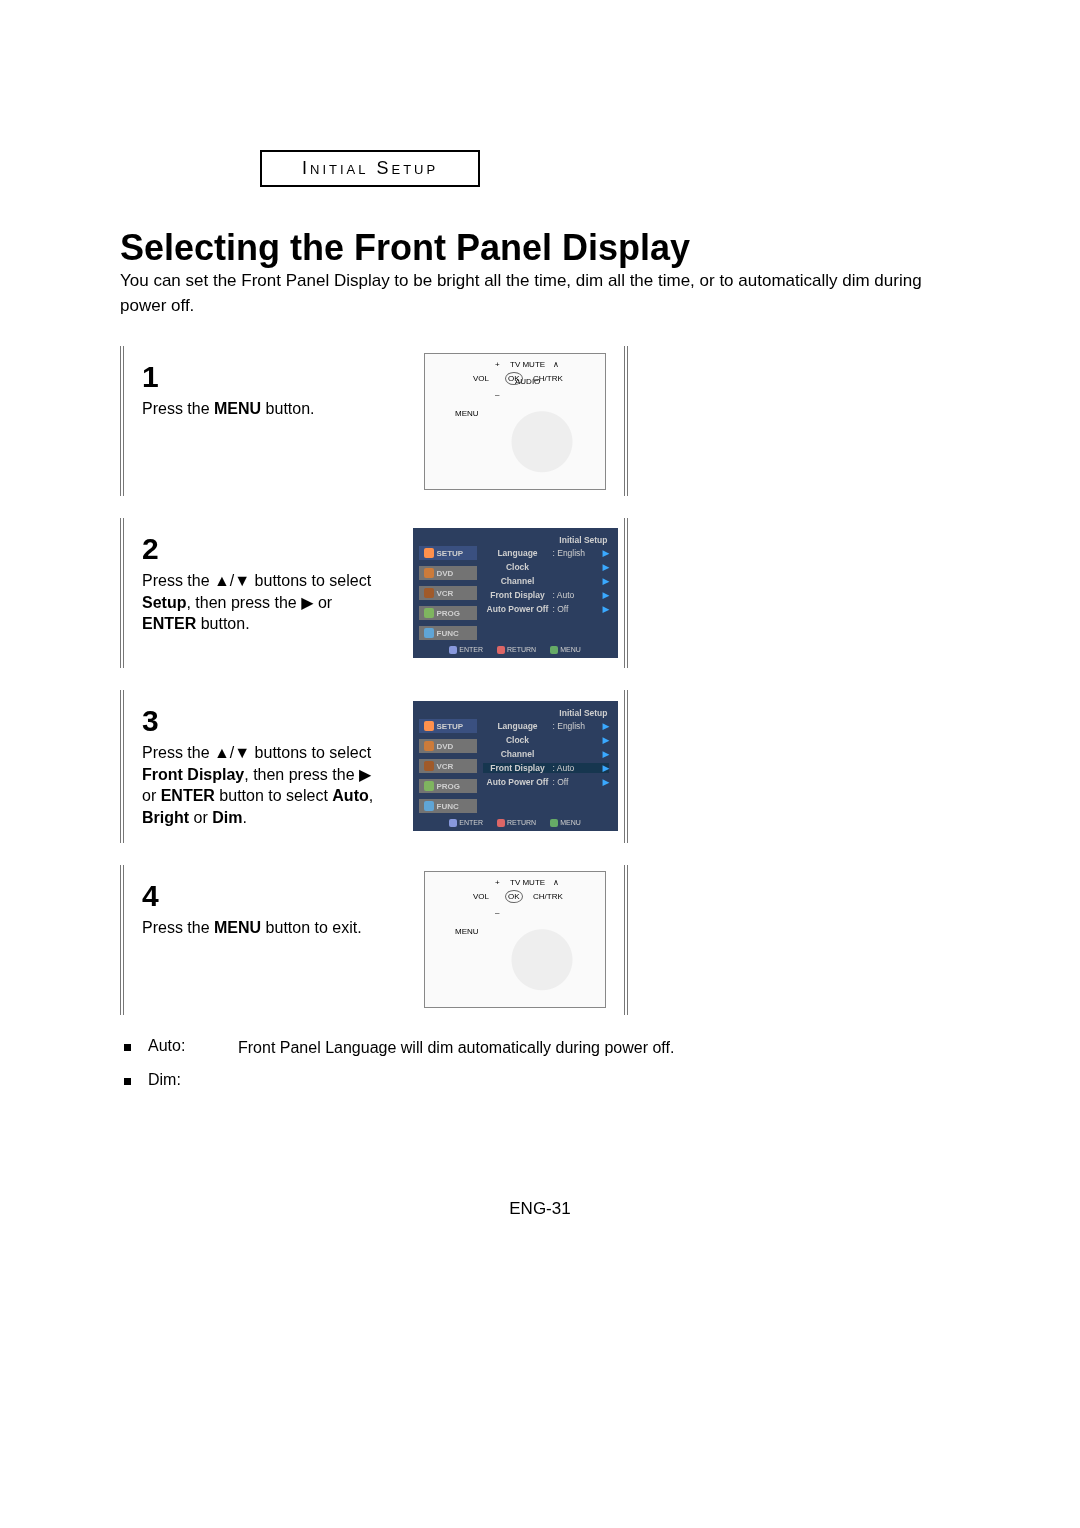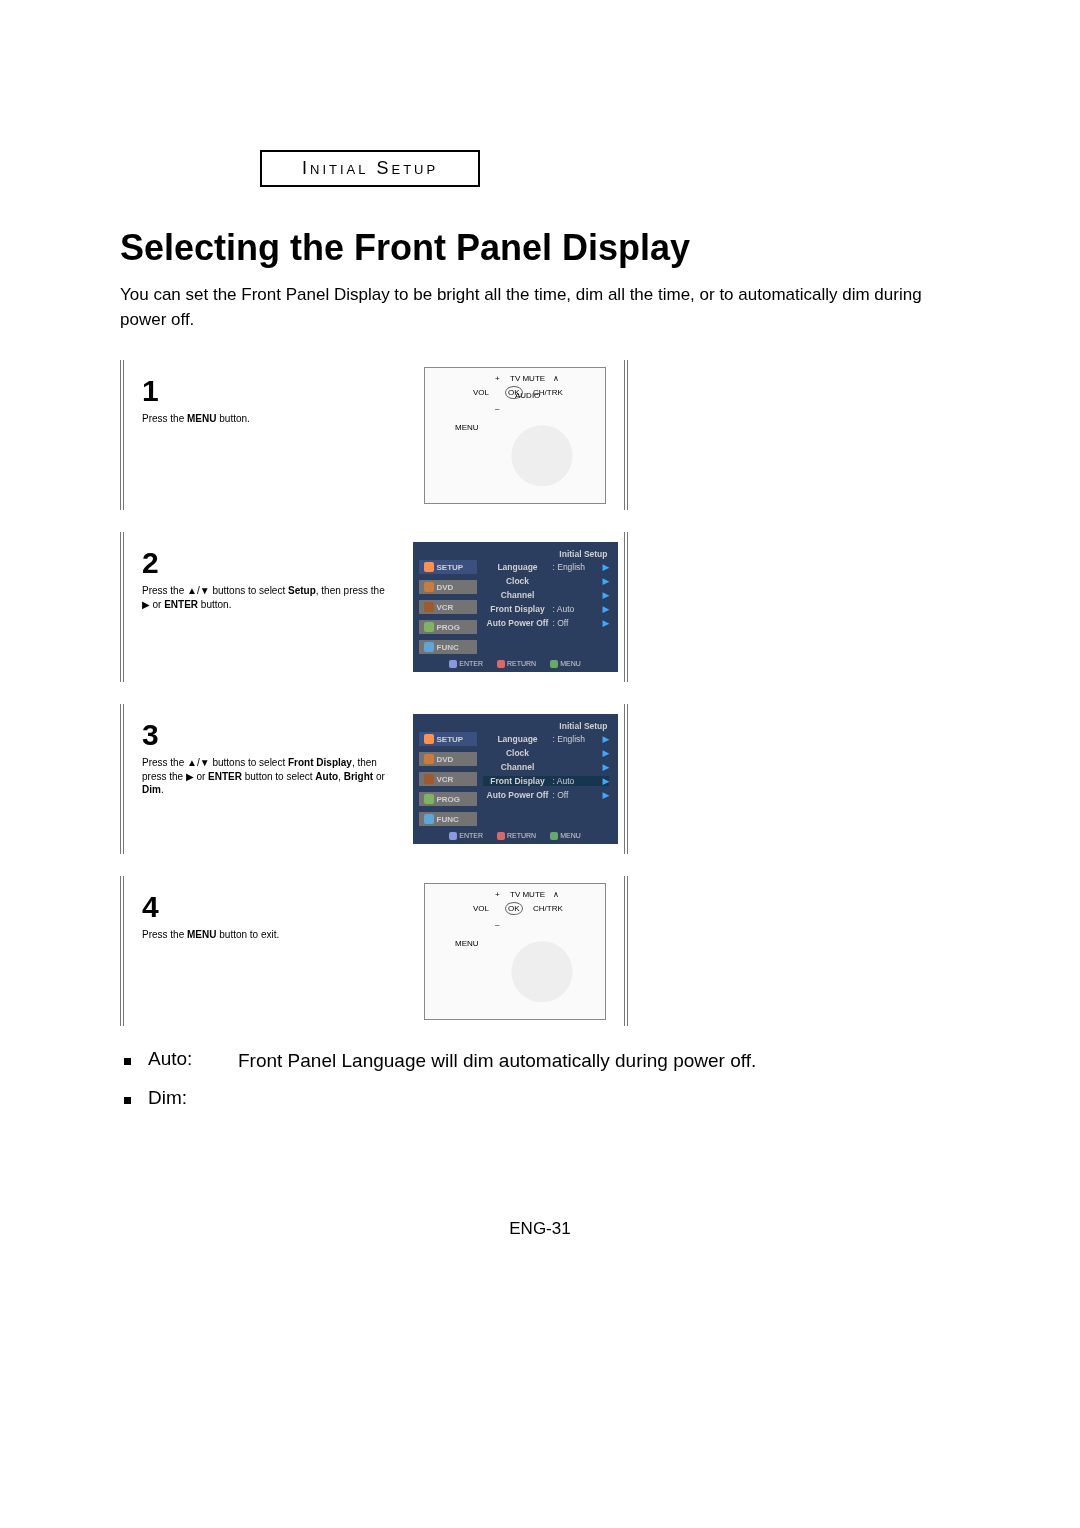--- a/index.html
+++ b/index.html
@@ -21,21 +21,20 @@
     margin-left: 140px;
   }
   .section-box-text {
     font-variant: small-caps;
     letter-spacing: 3px;
     font-size: 18px;
   }
   .heading {
     font-weight: 900;
     font-size: 36px;
-    margin-bottom: 14px;
   }
   .intro {
     font-size: 17px;
     line-height: 1.45;
     margin-bottom: 28px;
   }
   .step-block {
     width: 500px;
     min-height: 150px;
     background: #fff;
@@ -48,21 +47,21 @@
   .step-text {
     flex: 1;
     padding: 14px 18px 14px 18px;
   }
   .step-num {
     font-weight: 900;
     font-size: 30px;
     margin-bottom: 4px;
   }
   .step-desc {
-    font-size: 10px;
+    font-size: 16px;
     line-height: 1.35;
   }
   .step-img {
     width: 210px;
     display: flex;
     align-items: center;
     justify-content: center;
     padding: 4px;
   }
   
@@ -146,21 +145,21 @@
   
   .mode-list {
     margin-top: 18px;
     display: flex;
     flex-direction: column;
     gap: 12px;
   }
   .mode-row {
     display: flex;
     align-items: flex-start;
-    font-size: 19px;
+    font-size: 16px;
   }
   .bullet {
     width: 24px;
     padding-left: 4px;
   }
   .bullet-sq {
     display: inline-block;
     width: 7px; height: 7px;
     background: #000;
   }

